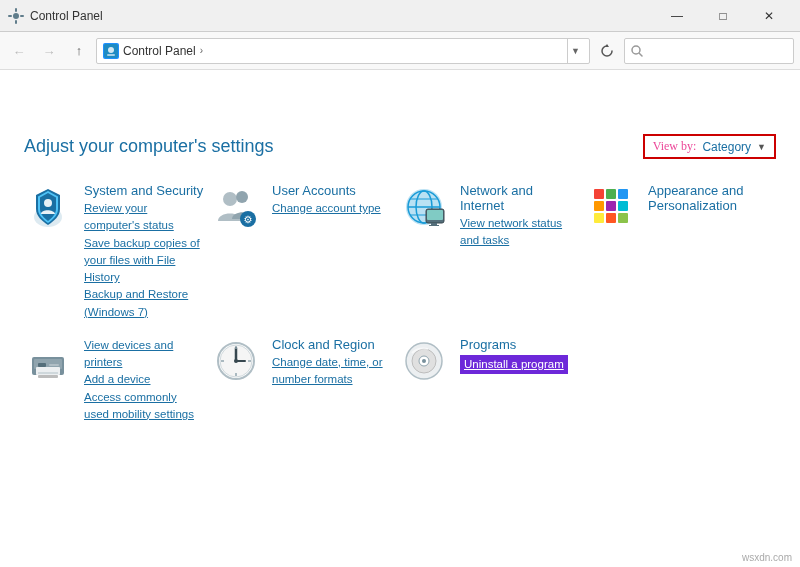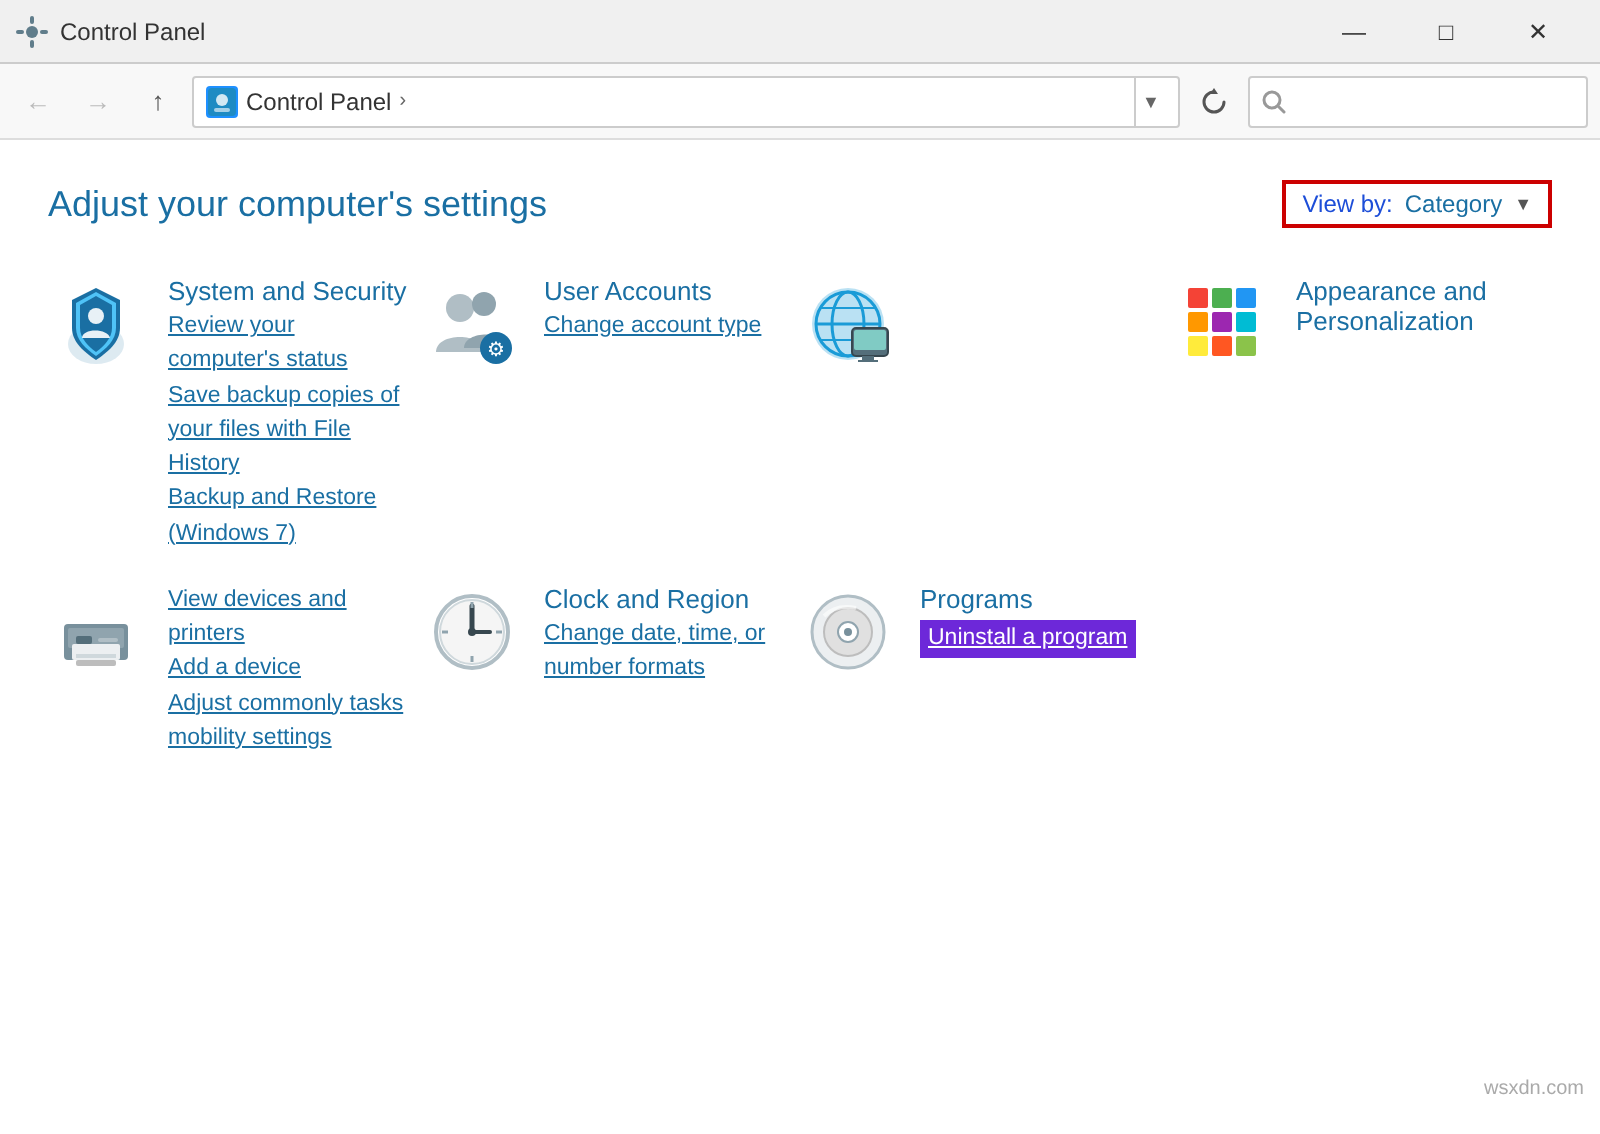--- a/index.html
+++ b/index.html
@@ -151,37 +151,38 @@
       height: calc(567px - 32px - 38px);
       overflow: hidden;
     }
 
     
     .header-row {
       display: flex;
       align-items: center;
       justify-content: space-between;
       margin-bottom: 18px;
+      margin-top: 44px;
     }
     .page-title {
       font-size: 18px;
       color: #1a6fa3;
       font-weight: 400;
     }
     .view-by {
       display: flex;
       align-items: center;
       border: 2px solid #cc0000;
       padding: 3px 8px;
       font-size: 12px;
       color: #333;
       gap: 6px;
       cursor: pointer;
     }
-    .view-by-label { color: #1d4ed8; }
+    .view-by-label { color: #ec4899; font-family: Liberation Serif, serif; }
     .view-by-value { color: #1a6fa3; font-weight: 400; }
     .view-by-arrow { font-size: 9px; color: #555; }
 
     
     .main-grid {
       display: grid;
       grid-template-columns: 1fr 1fr 1fr 1fr;
       gap: 0;
     }
 
@@ -221,21 +222,21 @@
       color: #fff;
       padding: 1px 4px;
       display: inline-block;
     }
 
     
     svg { display: block; }
 
     .watermark {
       position: fixed;
-      bottom: 17px;
+      bottom: 4px;
       right: 8px;
       font-size: 10px;
       color: #aaa;
     }
   </style>
 </head>
 <body>
 
 <div class="title-bar">
   <div class="title-bar-icon">
@@ -351,20 +352,24 @@
           <ellipse cx="24" cy="24" rx="8" ry="16" fill="none" stroke="#1a9bd7" stroke-width="1.5"></ellipse>
           <line x1="8" y1="24" x2="40" y2="24" stroke="#1a9bd7" stroke-width="1.5"></line>
           <line x1="10" y1="16" x2="38" y2="16" stroke="#1a9bd7" stroke-width="1"></line>
           <line x1="10" y1="32" x2="38" y2="32" stroke="#1a9bd7" stroke-width="1"></line>
 
           <rect x="26" y="26" width="18" height="14" rx="2" fill="#546e7a" stroke="#37474f" stroke-width="1"></rect>
           <rect x="27" y="27" width="16" height="10" rx="1" fill="#80cbc4"></rect>
           <rect x="31" y="40" width="6" height="2" fill="#546e7a"></rect>
           <rect x="29" y="42" width="10" height="1" fill="#546e7a"></rect>
         </svg>
+      </div>
+      <div class="cat-text">
+        <div class="cat-title">Network and Internet</div>
+        <span class="cat-link">View network status and tasks</span>
       </div>
     </div>
 
     <div class="cat-item">
       <div class="cat-icon">
         <svg width="48" height="48" viewBox="0 0 48 48">
 
           <rect x="6" y="6" width="10" height="10" rx="1" fill="#f44336"></rect>
           <rect x="18" y="6" width="10" height="10" rx="1" fill="#4caf50"></rect>
           <rect x="30" y="6" width="10" height="10" rx="1" fill="#2196f3"></rect>
@@ -391,21 +396,21 @@
           <rect x="25" y="27" width="10" height="2" rx="1" fill="#b0bec5"></rect>
           <rect x="12" y="30" width="24" height="8" rx="1" fill="#eceff1"></rect>
           <rect x="14" y="35" width="20" height="2" rx="0" fill="#cfd8dc"></rect>
 
           <rect x="14" y="38" width="20" height="3" rx="1" fill="#bdbdbd"></rect>
         </svg>
       </div>
       <div class="cat-text">
         <span class="cat-link">View devices and printers</span>
         <span class="cat-link">Add a device</span>
-        <span class="cat-link">Adjust commonly tasks mobility settings</span>
+        <span class="cat-link">Access commonly used mobility settings</span>
       </div>
     </div>
 
     <div class="cat-item">
       <div class="cat-icon">
         <svg width="48" height="48" viewBox="0 0 48 48">
 
           <circle cx="24" cy="24" r="18" fill="white" stroke="#b0bec5" stroke-width="2"></circle>
           <circle cx="24" cy="24" r="16" fill="#f5f5f5" stroke="#cfd8dc" stroke-width="1"></circle>
 

